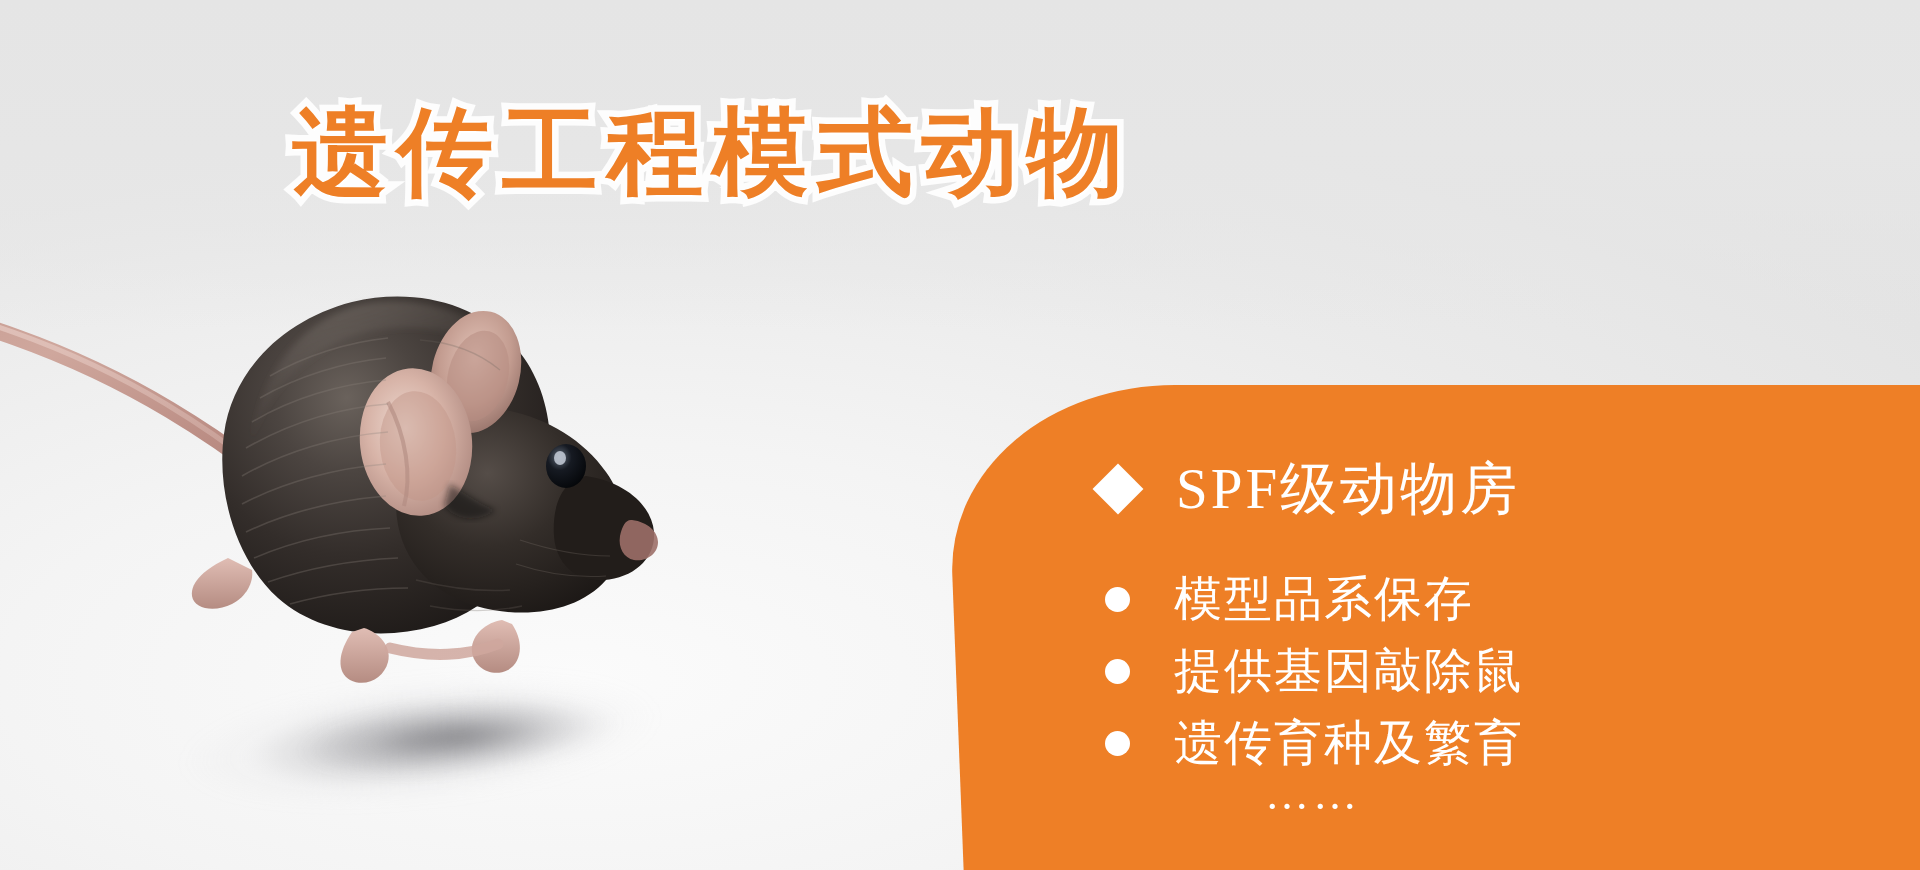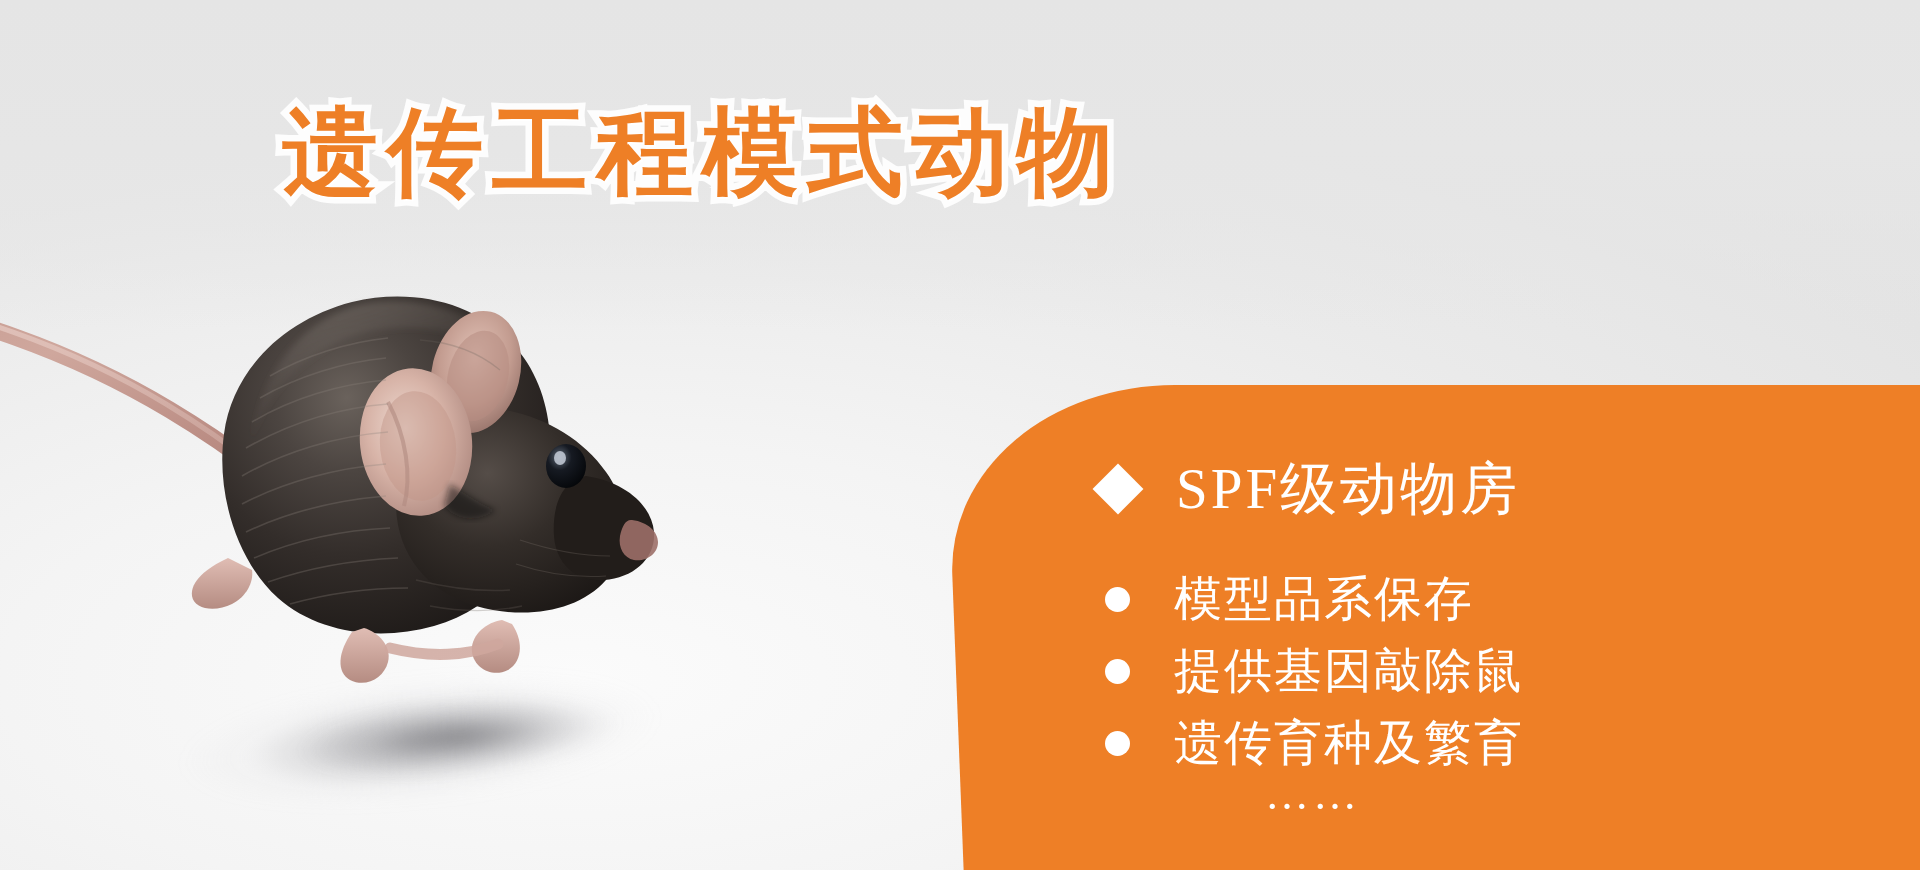--- a/index.html
+++ b/index.html
@@ -28,21 +28,21 @@
   }
   .bg-vignette-top {
     position: absolute;
     left: 0; top: 0; right: 0; height: 330px;
     background: linear-gradient(180deg, #e5e5e5 0%, #e6e6e6 45%, rgba(232,232,232,0) 100%);
   }
 
   
   .title {
     position: absolute;
-    left: 282px;
+    left: 292px;
     top: 96px;
     font-family: "DejaVu Sans", "Liberation Sans", sans-serif;
     font-size: 96px;
     font-weight: 700;
     line-height: 1.18;
     letter-spacing: 9px;
     color: #ee7f26;
     white-space: nowrap;
     -webkit-text-stroke: 13px #fdfdfd;
     paint-order: stroke fill;

